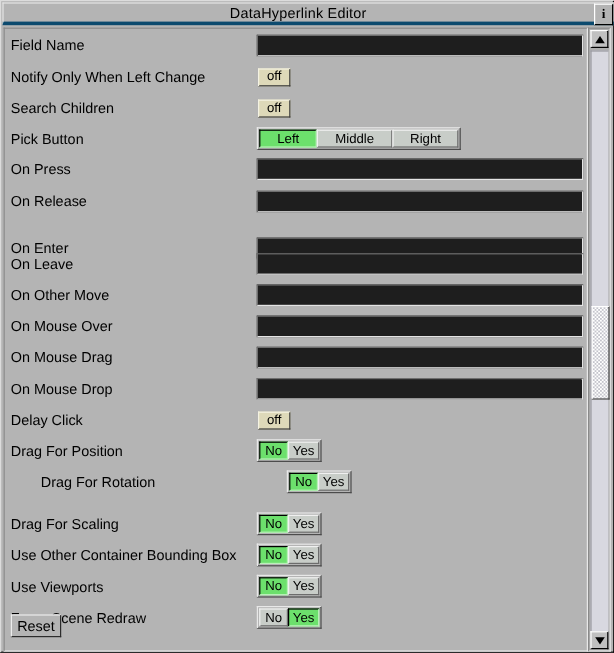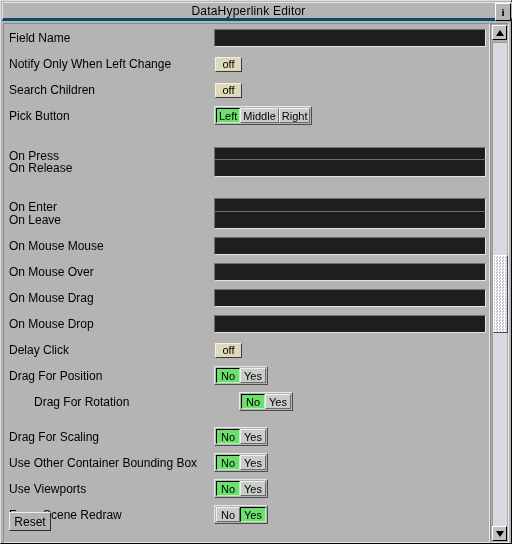--- a/index.html
+++ b/index.html
@@ -120,21 +120,21 @@
     border-left: 1px solid #e8e8e8;
     border-right: 1px solid #4c4c4c;
     border-bottom: 1px solid #4c4c4c;
     padding: 1px;
   }
   .radiobtn {
     height: 15px;
     font-size: 11px;
     color: #000;
     display: flex; align-items: center; justify-content: center;
-    padding: 0 2px;
+    padding: 0 14px;
     border-top: 1px solid #f0f0f0;
     border-left: 1px solid #f0f0f0;
     border-right: 1px solid #6c6c6c;
     border-bottom: 1px solid #6c6c6c;
     background: #c8cdc8;
     white-space: nowrap;
   }
   .radiobtn.sel {
     background: #6ce06c;
     border-top: 1px solid #000000;
@@ -238,38 +238,38 @@
         <div class="offtoggle">off</div>
       </div>
       <div class="row" style="top: 79px;">
         <div class="rowlabel">Pick Button</div>
         <div class="radiogroup" style="left: 210px; top: 3px;">
           <div class="radiobtn sel">Left</div>
           <div class="radiobtn">Middle</div>
           <div class="radiobtn">Right</div>
         </div>
       </div>
-      <div class="row" style="top: 119px;">
+      <div class="row" style="top: 104px;">
         <div class="rowlabel">On Press</div>
         <div class="entry"></div>
       </div>
       <div class="row" style="top: 131px;">
         <div class="rowlabel">On Release</div>
         <div class="entry"></div>
       </div>
       <div class="row" style="top: 170px;">
         <div class="rowlabel">On Enter</div>
         <div class="entry"></div>
       </div>
       <div class="row" style="top: 183px;">
         <div class="rowlabel">On Leave</div>
         <div class="entry"></div>
       </div>
       <div class="row" style="top: 209px;">
-        <div class="rowlabel">On Mouse Mouse</div>
+        <div class="rowlabel">On Other Move</div>
         <div class="entry"></div>
       </div>
       <div class="row" style="top: 235px;">
         <div class="rowlabel">On Mouse Over</div>
         <div class="entry"></div>
       </div>
       <div class="row" style="top: 261px;">
         <div class="rowlabel">On Mouse Drag</div>
         <div class="entry"></div>
       </div>

